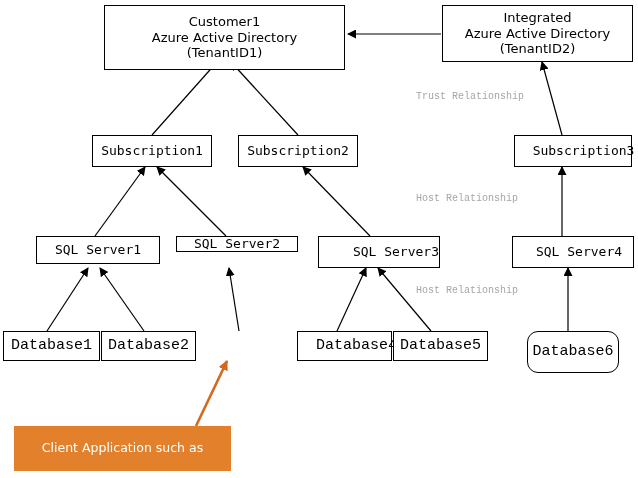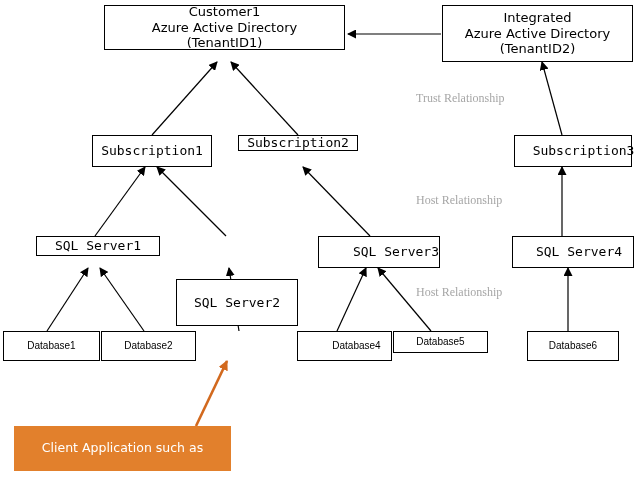--- a/index.html
+++ b/index.html
@@ -45,28 +45,28 @@
   }
   .node-sub {
     font-family: "DejaVu Sans Mono", monospace;
     font-size: 13px;
   }
   .node-srv {
     font-family: "DejaVu Sans Mono", monospace;
     font-size: 13px;
   }
   .node-db {
-    font-family: Liberation Sans, sans-serif;
-    font-size: 10px;
+    font-family: Liberation Mono, monospace;
+    font-size: 15px;
   }
   .edge-label {
     position: absolute;
     color: #a6a6a6;
-    font-family: Liberation Serif, serif;
-    font-size: 12px;
+    font-family: Liberation Mono, monospace;
+    font-size: 10px;
     white-space: nowrap;
     z-index: 1;
   }
   .callout {
     position: absolute;
     box-sizing: border-box;
     background: #e2802c;
     color: #ffffff;
     font-family: "DejaVu Sans", sans-serif;
     font-size: 12.5px;
@@ -113,49 +113,49 @@
       <line x1="144" y1="331" x2="100" y2="268"></line>
       <line x1="239" y1="331" x2="229" y2="268"></line>
       <line x1="337" y1="331" x2="366" y2="268"></line>
       <line x1="431" y1="331" x2="378" y2="268"></line>
       <line x1="568" y1="331" x2="568" y2="268"></line>
     </g>
 
     <line x1="196" y1="426" x2="227" y2="361" stroke="#d2691e" stroke-width="2.6" fill="none" marker-end="url(#arrow-orange)"></line>
   </svg>
 
-  <div class="node node-aad" style="left:104px; top:5px; width:241px; height:45px;">
+  <div class="node node-aad" style="left:104px; top:5px; width:241px; height:65px;">
     <span>Customer1
 Azure Active Directory
 (TenantID1)</span>
   </div>
 
   <div class="node node-aad" style="left:442px; top:5px; width:191px; height:57px;justify-content:center;">
     <span>Integrated
 Azure Active Directory
 (TenantID2)</span>
   </div>
 
   <div class="node node-sub" style="left:92px; top:135px; width:120px; height:32px;align-items:center;">
     <span>Subscription1</span>
   </div>
 
-  <div class="node node-sub" style="left:238px; top:135px; width:120px; height:16px;">
+  <div class="node node-sub" style="left:238px; top:135px; width:120px; height:32px;">
     <span>Subscription2</span>
   </div>
 
   <div class="node node-sub" style="left:514px; top:135px; width:118px; height:32px;padding-left:21px;">
     <span>Subscription3</span>
   </div>
 
-  <div class="node node-srv" style="left:36px; top:236px; width:124px; height:20px;">
+  <div class="node node-srv" style="left:36px; top:236px; width:124px; height:28px;">
     <span>SQL Server1</span>
   </div>
 
-  <div class="node node-srv" style="left:176px; top:236px; width:122px; height:47px;margin-top:43px;">
+  <div class="node node-srv" style="left:176px; top:236px; width:122px; height:16px;">
     <span>SQL Server2</span>
   </div>
 
   <div class="node node-srv" style="left:318px; top:236px; width:122px; height:32px;justify-content:flex-end;">
     <span>SQL Server3</span>
   </div>
 
   <div class="node node-srv" style="left:512px; top:236px; width:122px; height:32px;padding-left:12px;">
     <span>SQL Server4</span>
   </div>
@@ -166,25 +166,25 @@
 
   <div class="node node-db" style="left:101px; top:331px; width:95px; height:30px;">
     <span>Database2</span>
   </div>
 
 
   <div class="node node-db" style="left:297px; top:331px; width:95px; height:30px;padding-left:24px;">
     <span>Database4</span>
   </div>
 
-  <div class="node node-db" style="left:393px; top:331px; width:95px; height:22px;">
+  <div class="node node-db" style="left:393px; top:331px; width:95px; height:30px;">
     <span>Database5</span>
   </div>
 
-  <div class="node node-db" style="left:527px; top:331px; width:92px; height:30px;">
+  <div class="node node-db" style="left:527px; top:331px; width:92px; height:42px;border-radius:11px;">
     <span>Database6</span>
   </div>
 
   <div class="edge-label" style="left:416px; top:91px;">Trust Relationship</div>
 
   <div class="edge-label" style="left:416px; top:193px;">Host Relationship</div>
 
   <div class="edge-label" style="left:416px; top:285px;">Host Relationship</div>
 
   <div class="callout" style="left:14px; top:426px; width:217px; height:45px;">

